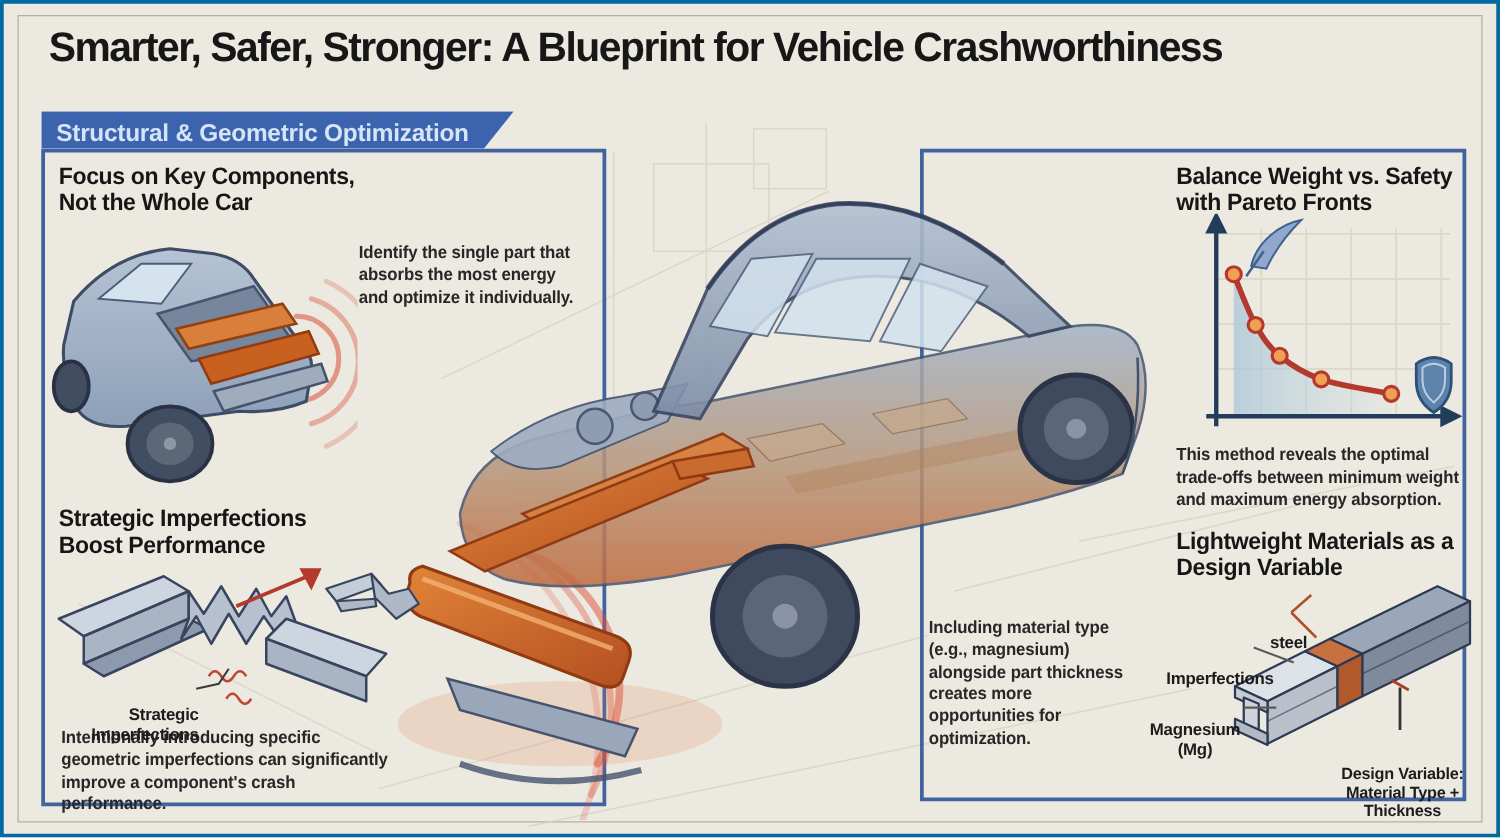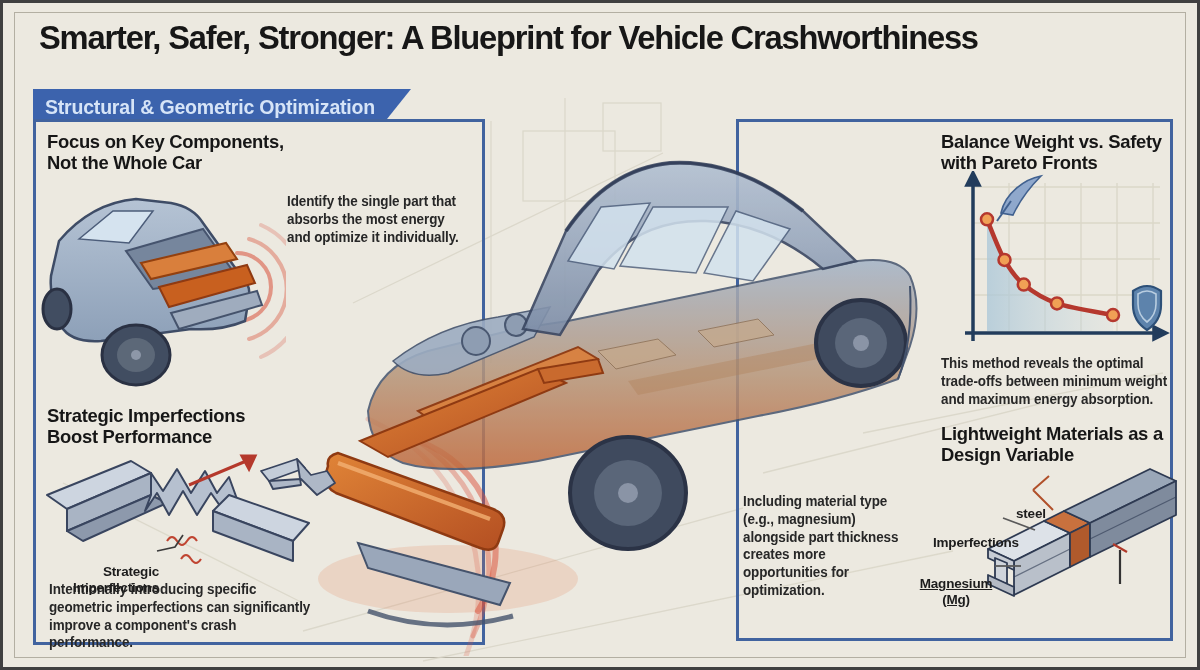--- a/index.html
+++ b/index.html
@@ -1,18 +1,18 @@
 <!DOCTYPE html>
 <html><head>
 <meta charset="utf-8">
 <style>
   html,body{margin:0;padding:0;}
   #page{
     position:relative; width:1200px; height:670px; overflow:hidden;
-    background:#ece9e0; border:3px solid #404040; box-sizing:border-box;
+    background:#ece9e0; border:3px solid #0369a1; box-sizing:border-box;
     font-family:"Liberation Sans", sans-serif;
   }
   .inner-frame{position:absolute; left:11px; top:9px; right:11px; bottom:9px;
     border:1px solid #b3afa2; pointer-events:none;}
   .abs{position:absolute;}
   .title{
     left:36px; top:16px; width:1140px; white-space:nowrap;
     font-size:33px; font-weight:bold; letter-spacing:-1.2px; color:#171717;
     transform:scaleX(.99); transform-origin:left top;
   }
@@ -291,17 +291,18 @@
   <svg class="abs z5" style="left:900px;top:455px;" width="290" height="195" viewBox="0 0 290 195">
     <path d="M130,32 L146,18 M130,32 L150,52" fill="none" stroke="#b0502a" stroke-width="2"></path>
     <line x1="100" y1="60" x2="132" y2="72" stroke="#5a5a5a" stroke-width="1.8"></line>
     <line x1="92" y1="108" x2="118" y2="108" stroke="#5a5a5a" stroke-width="1.8"></line>
     <line x1="217" y1="92" x2="217" y2="126" stroke="#333333" stroke-width="2.2"></line>
     <line x1="210" y1="86" x2="224" y2="94" stroke="#b03a2a" stroke-width="2.2"></line>
   </svg>
 
   <div class="abs small-label z8" style="left:1013px;top:478px;">steel</div>
   <div class="abs small-label z8" style="left:930px;top:507px;">Imperfections</div>
-  <div class="abs small-label z8" style="left:915px;top:548px;width:76px;text-align:center;text-decoration:underline;">Magnesium (Mg)</div>
+  <div class="abs small-label z8" style="left:915px;top:548px;width:76px;text-align:center;">Magnesium (Mg)</div>
+  <div class="abs small-label z8" style="left:1060px;top:584px;width:118px;text-align:center;font-size:13px;">Design Variable: Material Type + Thickness</div>
 
   <div class="abs body-text" style="left:740px;top:490px;width:172px;">Including material type (e.g., magnesium) alongside part thickness creates more opportunities for optimization.</div>
 
 </div>
 
 </body></html>

